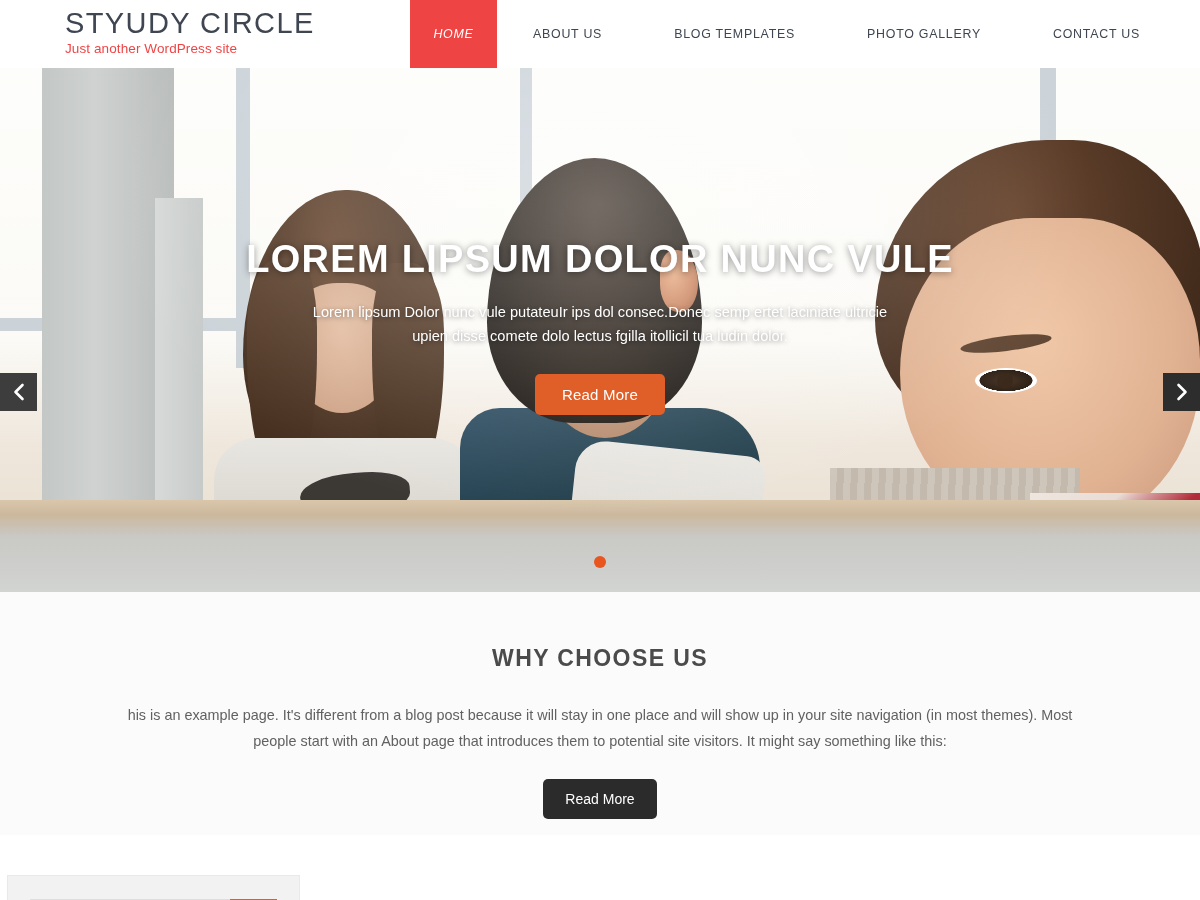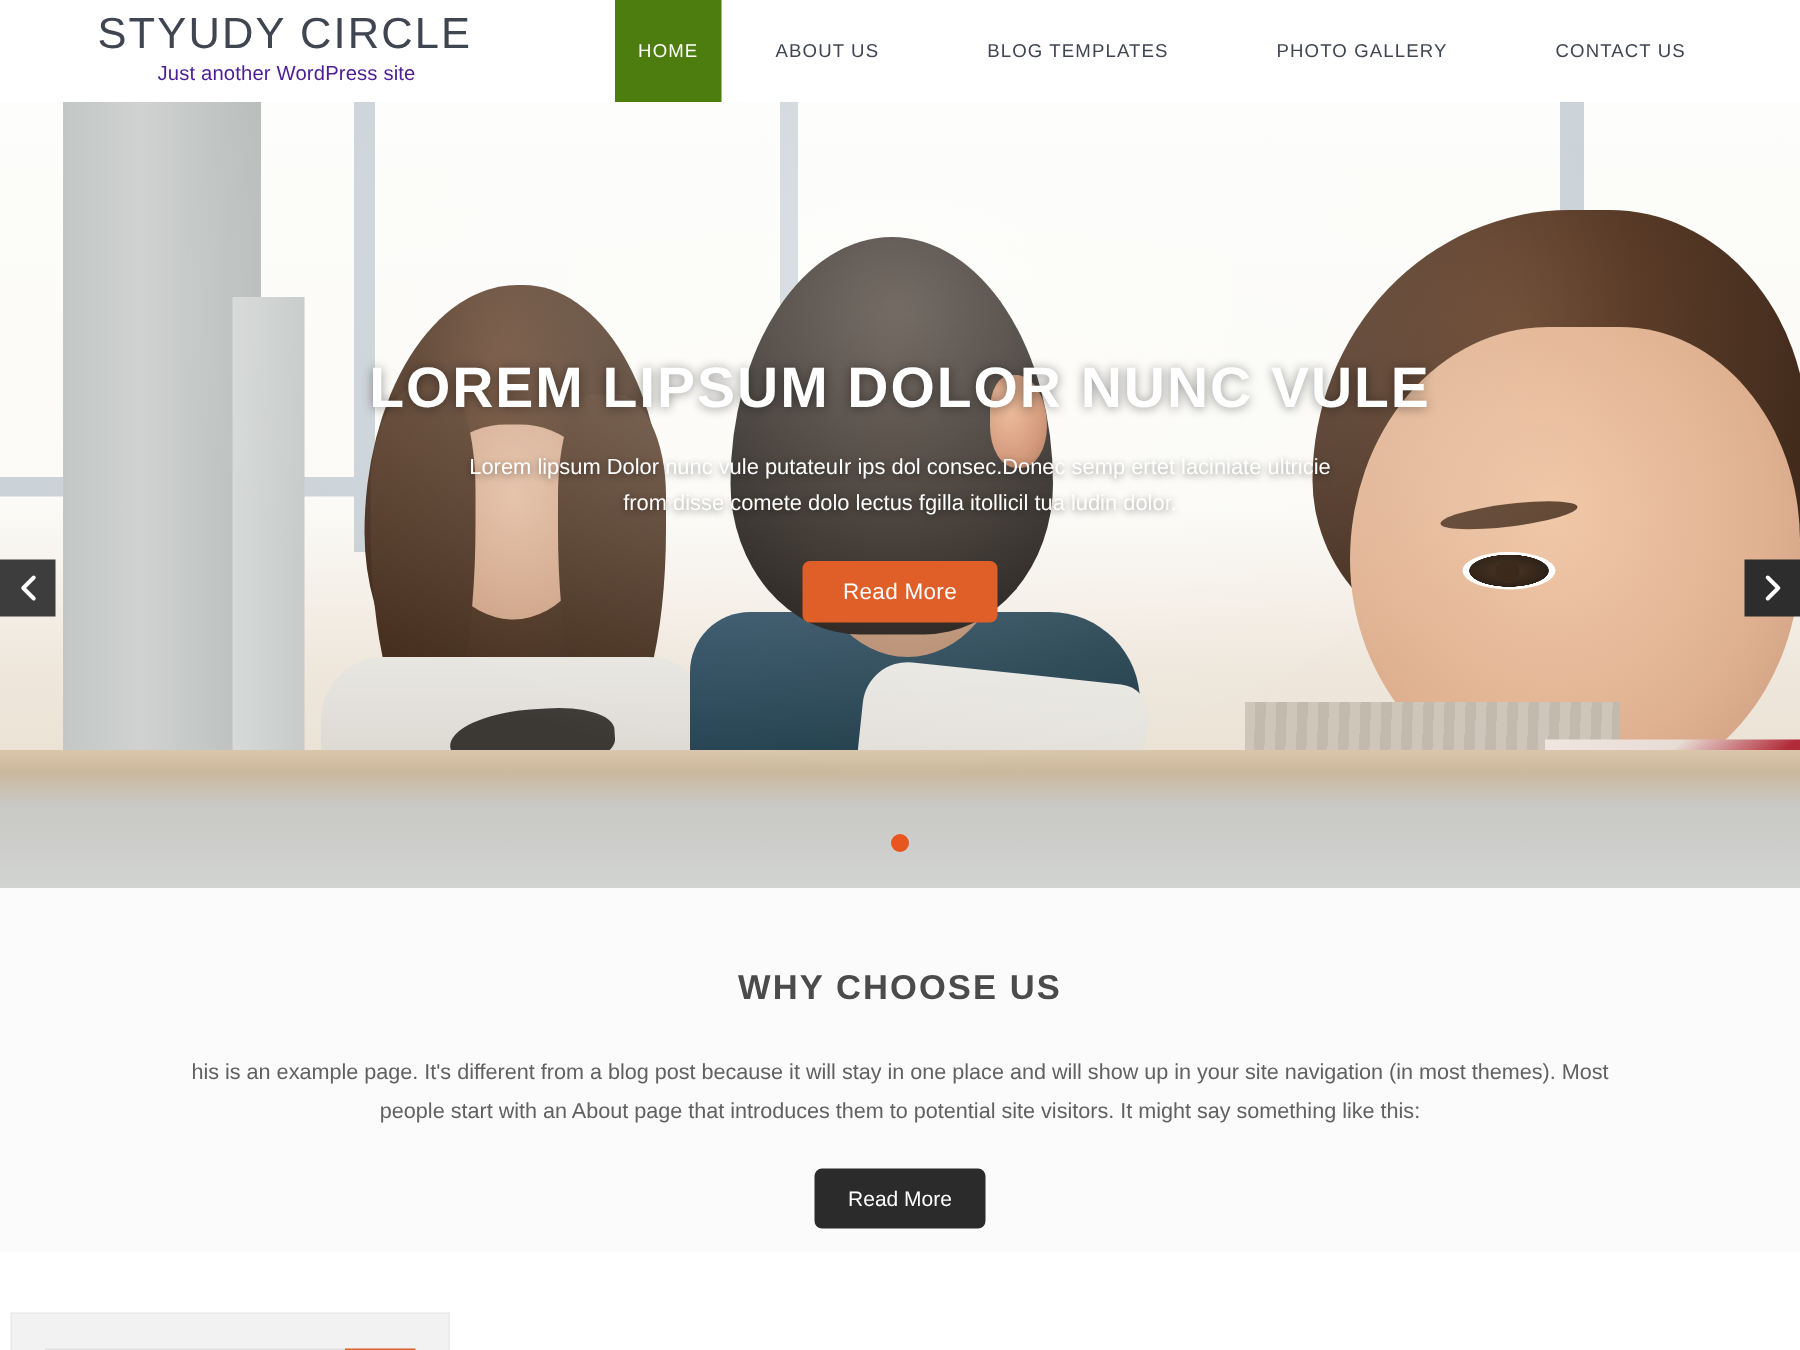--- a/index.html
+++ b/index.html
@@ -24,24 +24,23 @@
     font-size:29px;
     letter-spacing:1.4px;
     font-weight:400;
     color:#3f4651;
     line-height:1.18;
     text-transform:uppercase;
     font-family:"Liberation Sans", sans-serif;
   }
   .brand-tagline {
     font-size:13.5px;
-    color:#4c1d95;
+    color:#ef4444;
     margin-top:1px;
     letter-spacing:.1px;
-    margin-left:40px;
   }
   .nav {
     position:absolute;
     left:410px;
     top:0;
     display:flex;
     align-items:stretch;
     height:68px;
   }
   .nav-item {
@@ -51,24 +50,25 @@
     padding:0 36px;
     height:68px;
     font-size:12.4px;
     letter-spacing:.75px;
     color:#3f4651;
     text-transform:uppercase;
     cursor:pointer;
     white-space:nowrap;
   }
   .nav-item.active {
-    background:#4d7c0f;
-    color:#ffffff;
-    width:71px;
+    background:#ef4444;
+    color:#ffffff;
+    width:87px;
     padding:0;
+    font-style:italic;
   }
 
   
   .hero {
     position:relative;
     height:524px;
     overflow:hidden;
     background:#737373;
   }
   .hero-photo { position:absolute; inset:0; overflow:hidden; }
@@ -459,21 +459,21 @@
     <div class="scarf2"></div>
     <div class="scarf"></div>
 
     <div class="desk-edge"></div>
     <div class="desk"></div>
     <div class="hero-haze"></div>
   </div>
 
   <div class="hero-caption">
     <div class="hero-title">LOREM LIPSUM DOLOR NUNC VULE</div>
-    <div class="hero-desc">Lorem lipsum Dolor nunc vule putateuIr ips dol consec.Donec semp ertet laciniate ultricie from disse comete dolo lectus fgilla itollicil tua ludin dolor.</div>
+    <div class="hero-desc">Lorem lipsum Dolor nunc vule putateuIr ips dol consec.Donec semp ertet laciniate ultricie upien disse comete dolo lectus fgilla itollicil tua ludin dolor.</div>
     <button class="hero-btn">Read More</button>
   </div>
 
   <div class="slider-arrow arrow-prev">
     <svg width="13" height="18" viewBox="0 0 13 18">
       <path d="M10.5 2 L3.5 9 L10.5 16" fill="none" stroke="#ffffff" stroke-width="2.6" stroke-linecap="round" stroke-linejoin="round"></path>
     </svg>
   </div>
   <div class="slider-arrow arrow-next">
     <svg width="13" height="18" viewBox="0 0 13 18">

